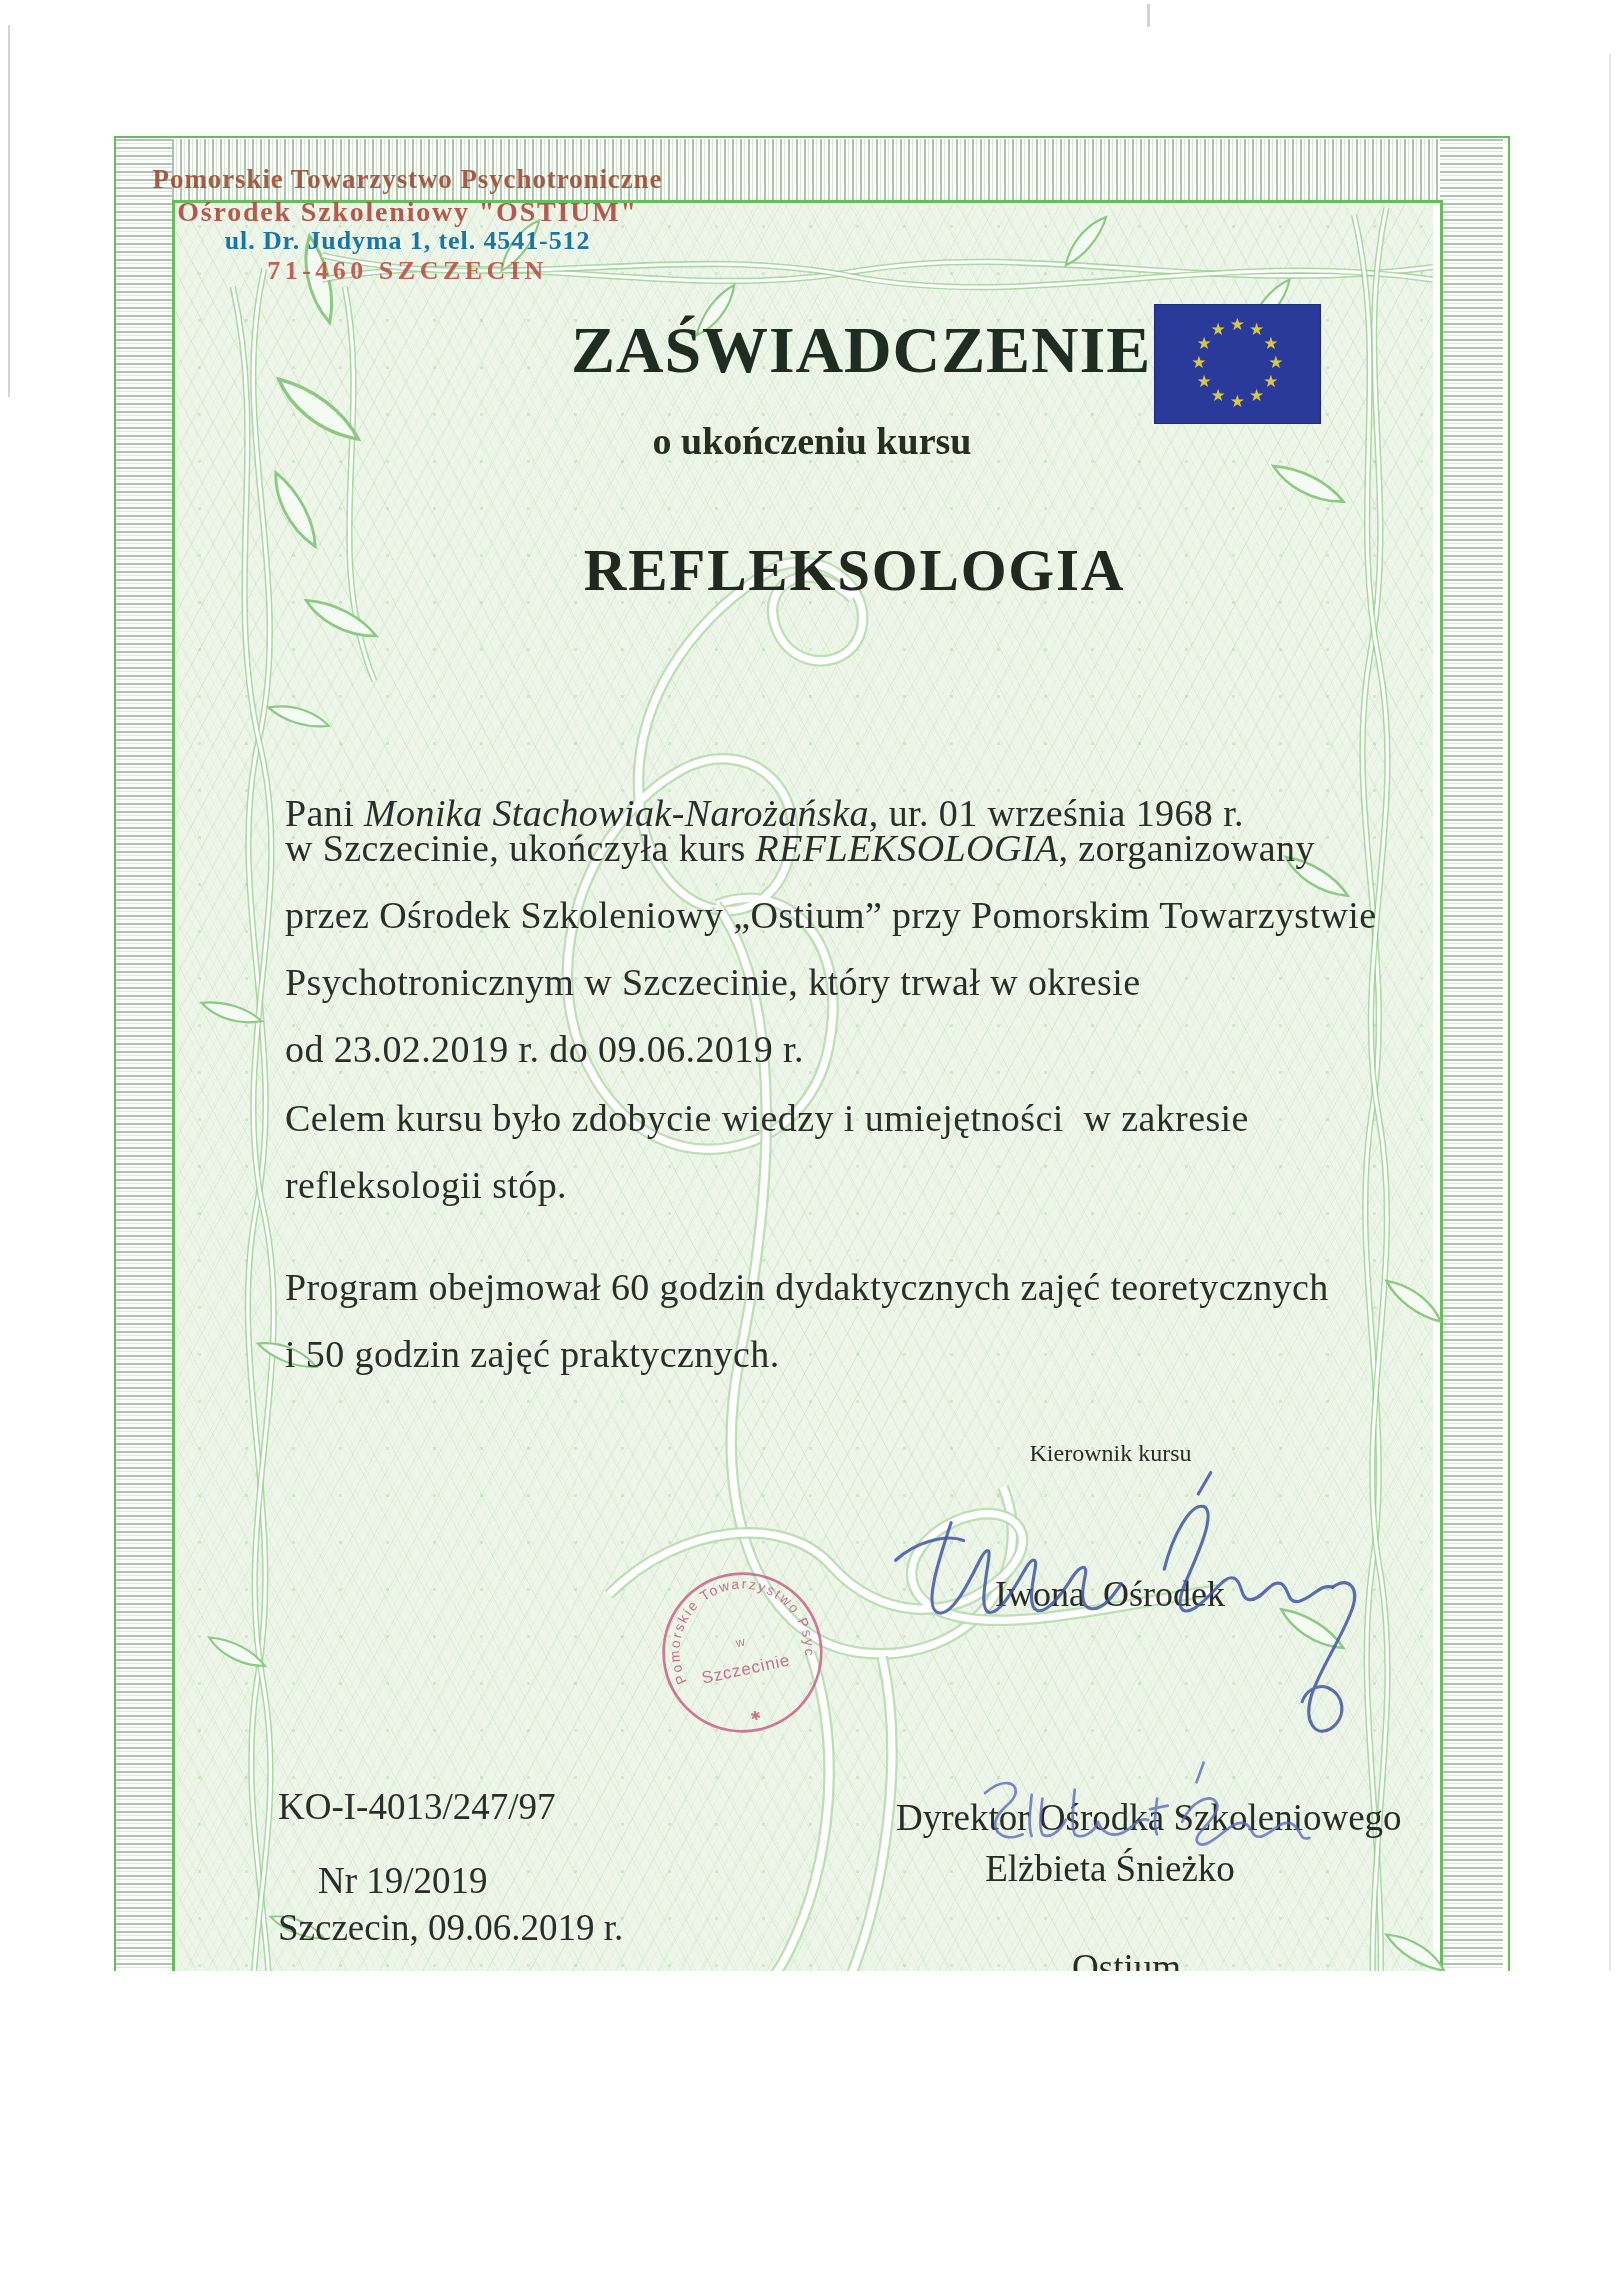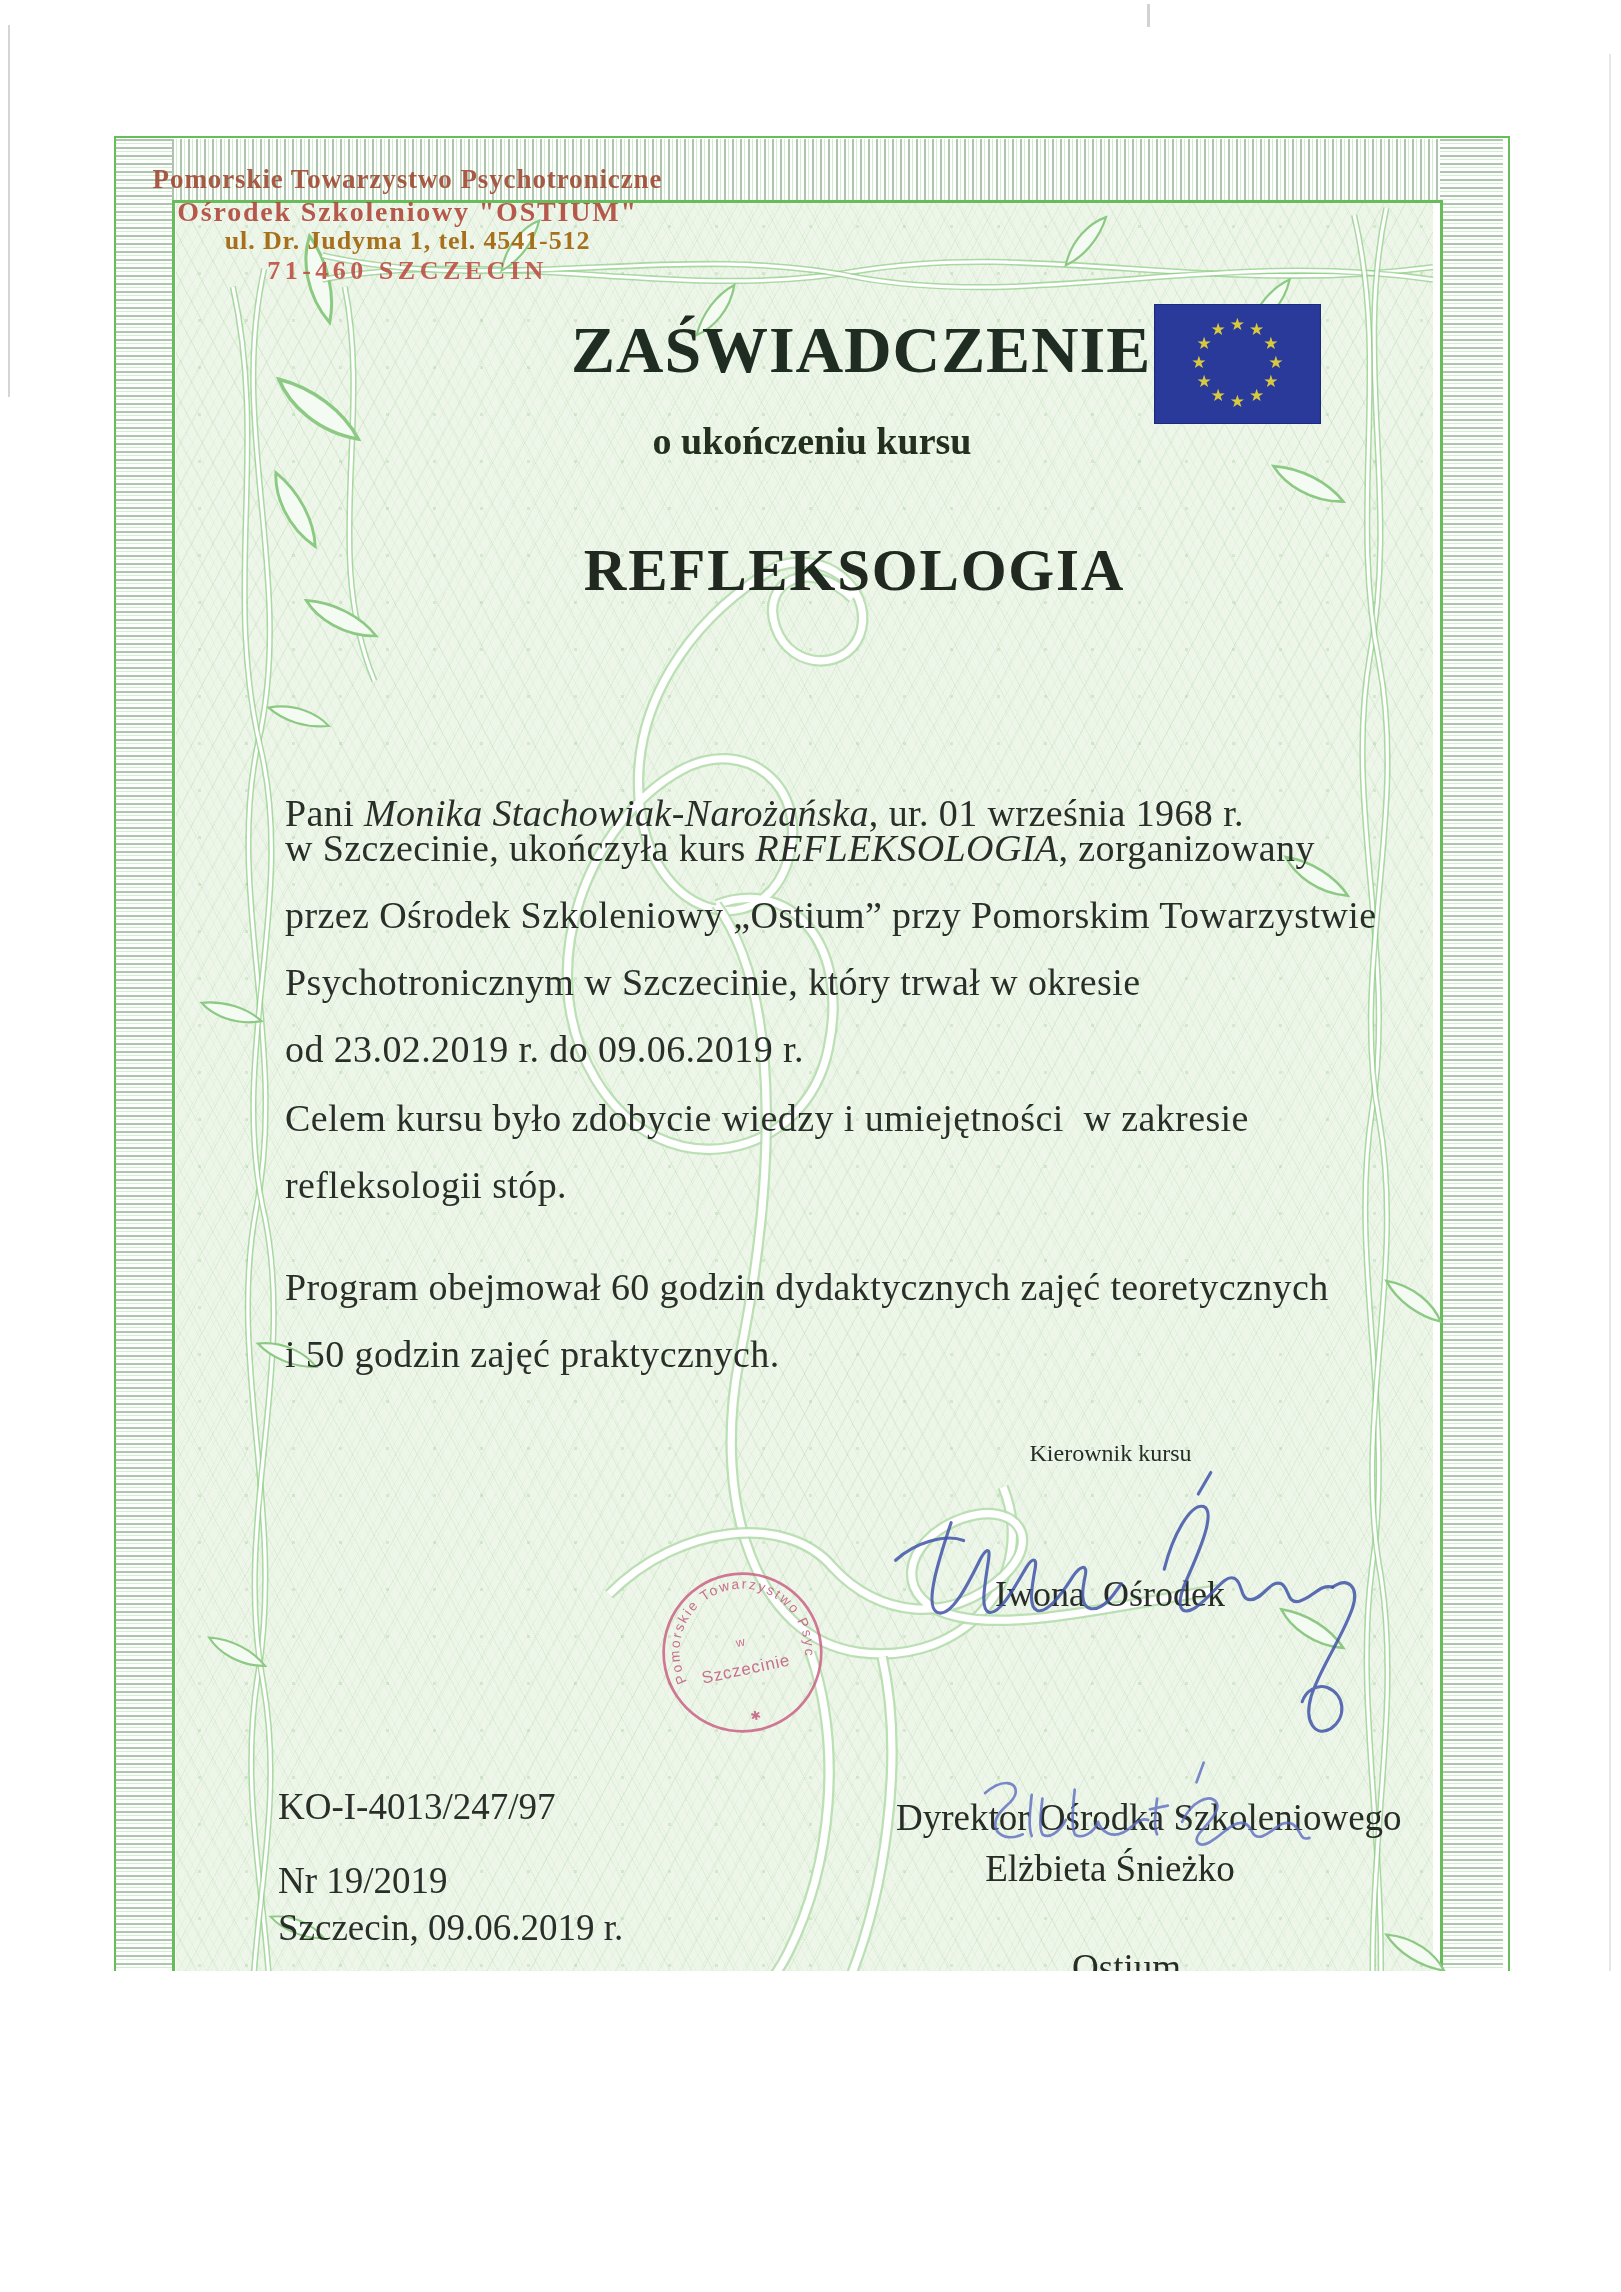--- a/index.html
+++ b/index.html
@@ -45,21 +45,21 @@
   .rb-w{fill:none;stroke:#ffffff;stroke-width:3.6;}
   .mg-g{fill:none;stroke:#b2dcaa;stroke-width:13;opacity:.85;}
   .mg-w{fill:none;stroke:#ffffff;stroke-width:8;}
   .leaf{fill:#f4fbf2;stroke:#8cc983;stroke-width:2;}
 
   
   .letterhead{position:absolute;left:148px;top:0;width:519px;z-index:5;text-align:center;opacity:.9;}
   .lh-line{position:absolute;left:0;width:519px;white-space:pre;font-weight:bold;}
   .lh1{top:164px;font-size:27px;color:#a04a33;letter-spacing:0.9px;}
   .lh2{top:196px;font-size:28px;color:#b0473a;letter-spacing:1.8px;}
-  .lh3{top:226px;font-size:26px;color:#a16207;letter-spacing:0.9px;}
+  .lh3{top:226px;font-size:26px;color:#0369a1;letter-spacing:0.9px;}
   .lh4{top:256px;font-size:26px;color:#bf4f44;letter-spacing:4.5px;}
 
   .doc-title{position:absolute;left:503px;top:312px;width:716px;text-align:center;z-index:2;
              font-size:66px;font-weight:bold;letter-spacing:0.9px;color:#1f2c21;}
   .doc-subtitle{position:absolute;left:588px;top:419px;width:448px;text-align:center;z-index:2;
              font-size:38px;font-weight:bold;color:#24301f;}
   .course-title{position:absolute;left:541px;top:536px;width:627px;text-align:center;z-index:2;
              font-size:59px;font-weight:bold;letter-spacing:1.8px;color:#20281f;}
 
   .eu-flag{position:absolute;left:1154px;top:304px;width:167px;height:120px;z-index:2;}
@@ -69,21 +69,21 @@
   .it{font-style:italic;}
 
   .sig-label{position:absolute;z-index:2;color:#272c26;white-space:pre;}
   .lbl-manager{left:976px;top:1440px;width:269px;text-align:center;font-size:24px;}
   .name-manager{left:949px;top:1573px;width:322px;text-align:center;font-size:36px;}
   .lbl-director{left:896px;top:1693px;width:461px;text-align:center;font-size:37px;line-height:1.35;}
   .name-director{left:913px;top:1847px;width:394px;text-align:center;font-size:37px;}
 
   .footer-text{position:absolute;left:278px;z-index:2;font-size:37px;color:#2a2e29;white-space:pre;}
   .ref-no{top:1785px;}
-  .cert-no{top:1859px;}
+  .cert-no{top:1859px;margin-left:40px;}
   .place-date{top:1906px;}
 
   .sig-path{fill:none;stroke:#3f54a8;stroke-width:3.5;stroke-linecap:round;stroke-linejoin:round;opacity:.85;}
   .sig-path2{fill:none;stroke:#5b6bc0;stroke-width:3;stroke-linecap:round;stroke-linejoin:round;opacity:.8;}
   .stamp-ring-circle{fill:none;stroke:#cb6186;stroke-width:3;}
   .stamp-ring-text{font-family:"Liberation Sans",sans-serif;font-size:15.5px;letter-spacing:2.2px;fill:#c2597e;}
   .stamp-center-sm{font-family:"Liberation Sans",sans-serif;font-size:14px;fill:#c2597e;text-anchor:middle;}
   .stamp-center-lg{font-family:"Liberation Sans",sans-serif;font-size:19px;letter-spacing:1px;fill:#c2597e;text-anchor:middle;}
   .eu-star{font-size:19px;fill:#d9c93f;text-anchor:middle;}
 </style>

